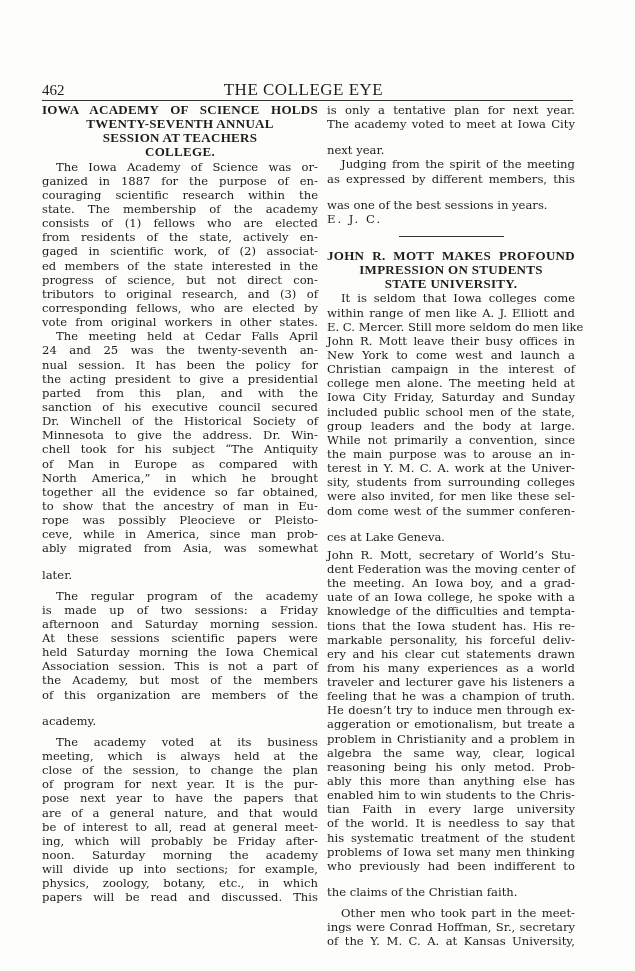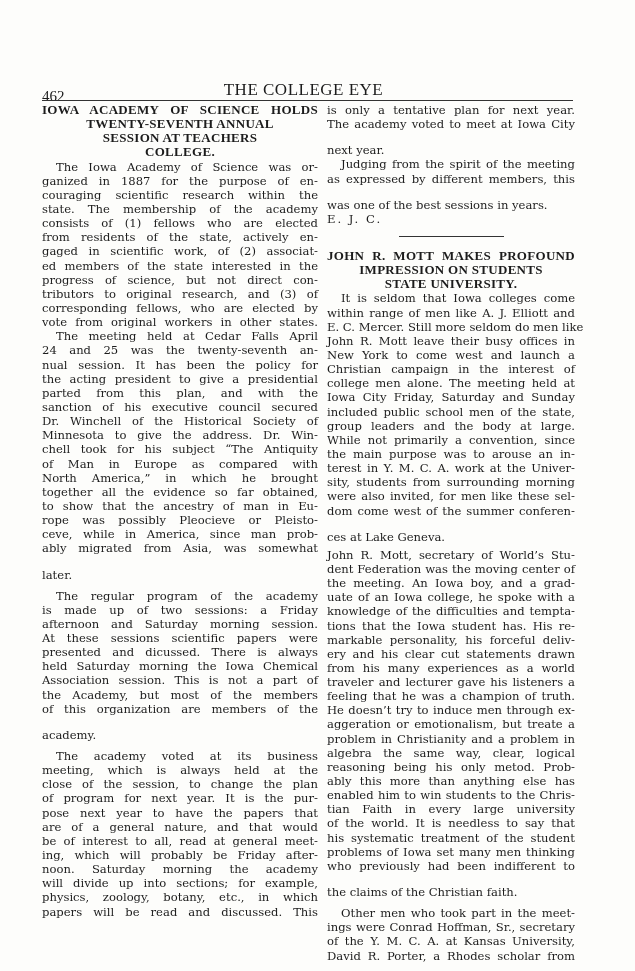--- a/index.html
+++ b/index.html
@@ -3,21 +3,21 @@
 <meta charset="utf-8">
 <style>
   html, body { margin:0; padding:0; }
   body {
     width:635px; height:971px; background:#fdfdfb; position:relative; overflow:hidden;
     font-family:"DejaVu Serif", serif; color:#1c1c1c;
   }
   .header {
     position:absolute; left:42px; top:80px; width:531px; height:20px;
   }
-  .page-num { position:absolute; left:0; top:8px; font-size:15px; font-family:"Liberation Serif", serif; }
+  .page-num { position:absolute; left:0; top:2px; font-size:15px; font-family:"Liberation Serif", serif; }
   .running-title { position:absolute; left:0; right:8px; top:0; text-align:center; font-size:17px; font-family:"Liberation Serif", serif; letter-spacing:0.5px; }
   .header-rule { position:absolute; left:42px; top:100px; width:531px; height:0; border-top:1.5px solid #333; }
   .col { position:absolute; top:103px; font-size:11.6px; line-height:14.15px; }
   .col-left { left:42px; width:276px; }
   .col-right { left:327px; width:248px; }
   .line { white-space:nowrap; text-align:justify; text-align-last:justify; display:block; height:14.15px; overflow:visible; }
   .line.last { text-align-last:left;margin-top:12px; }
   .line.indent { padding-left:14px; }
   .headline { font-family:"Liberation Serif", serif; font-weight:bold; font-size:13px; letter-spacing:0.3px; display:block; white-space:nowrap; height:14.15px; }
   .headline.c { text-align:center;font-family:Liberation Serif, serif; }
@@ -77,21 +77,20 @@
     <span class="line">ably migrated from Asia, was somewhat</span>
     <span class="line last">later.</span>
   </div>
   <span class="gap"></span>
 
   <div>
     <span class="line indent">The regular program of the academy</span>
     <span class="line">is made up of two sessions: a Friday</span>
     <span class="line">afternoon and Saturday morning session.</span>
     <span class="line">At these sessions scientific papers were</span>
-    <span class="line">presented and dicussed.  There is always</span>
     <span class="line">held Saturday morning the Iowa Chemical</span>
     <span class="line">Association session.  This is not a part of</span>
     <span class="line">the Academy, but most of the members</span>
     <span class="line">of this organization are members of the</span>
     <span class="line last">academy.</span>
   </div>
   <span class="gap"></span>
 
   <div>
     <span class="line indent">The academy voted at its business</span>
@@ -136,21 +135,21 @@
     <span class="line">John R. Mott leave their busy offices in</span>
     <span class="line">New York to come west and launch a</span>
     <span class="line">Christian campaign in the interest of</span>
     <span class="line">college men alone.  The meeting held at</span>
     <span class="line">Iowa City Friday, Saturday and Sunday</span>
     <span class="line">included public school men of the state,</span>
     <span class="line">group leaders and the body at large.</span>
     <span class="line">While not primarily a convention, since</span>
     <span class="line">the main purpose was to arouse an in-</span>
     <span class="line">terest in Y. M. C. A. work at the Univer-</span>
-    <span class="line">sity, students from surrounding morning</span>
+    <span class="line">sity, students from surrounding colleges</span>
     <span class="line">were also invited, for men like these sel-</span>
     <span class="line">dom come west of the summer conferen-</span>
     <span class="line last">ces at Lake Geneva.</span>
   </div>
   <span class="gap" style="height:4px"></span>
 
   <div>
     <span class="line">John R. Mott, secretary of World’s Stu-</span>
     <span class="line">dent Federation was the moving center of</span>
     <span class="line">the meeting.  An Iowa boy, and a grad-</span>
@@ -175,15 +174,14 @@
     <span class="line">problems of Iowa set many men thinking</span>
     <span class="line">who previously had been indifferent to</span>
     <span class="line last">the claims of the Christian faith.</span>
   </div>
   <span class="gap"></span>
 
   <div>
     <span class="line indent">Other men who took part in the meet-</span>
     <span class="line">ings were Conrad Hoffman, Sr., secretary</span>
     <span class="line">of the Y. M. C. A. at Kansas University,</span>
-    <span class="line">David R. Porter, a Rhodes scholar from</span>
   </div>
 </div>
 
 </body></html>

